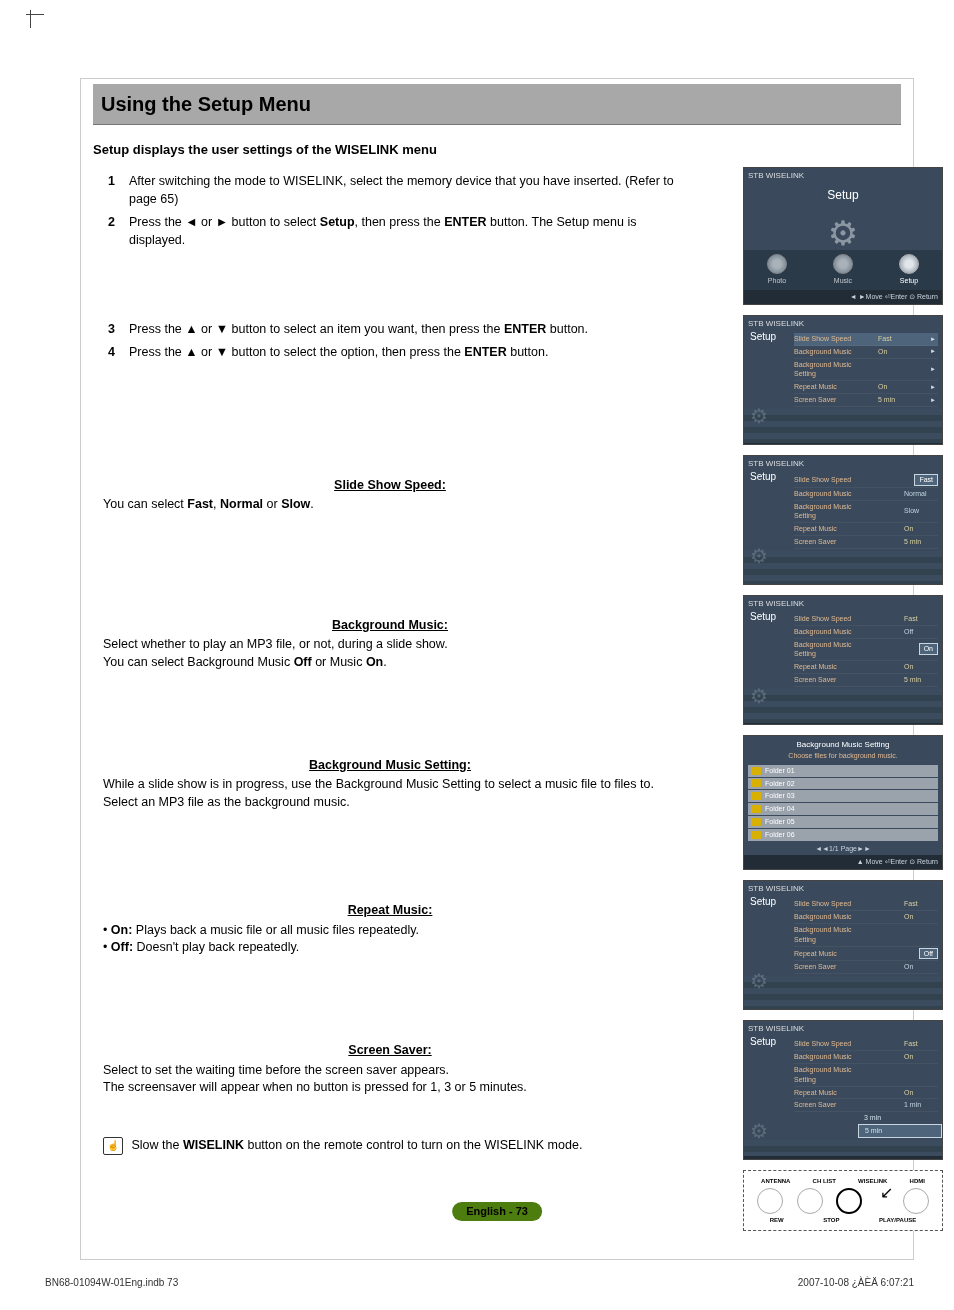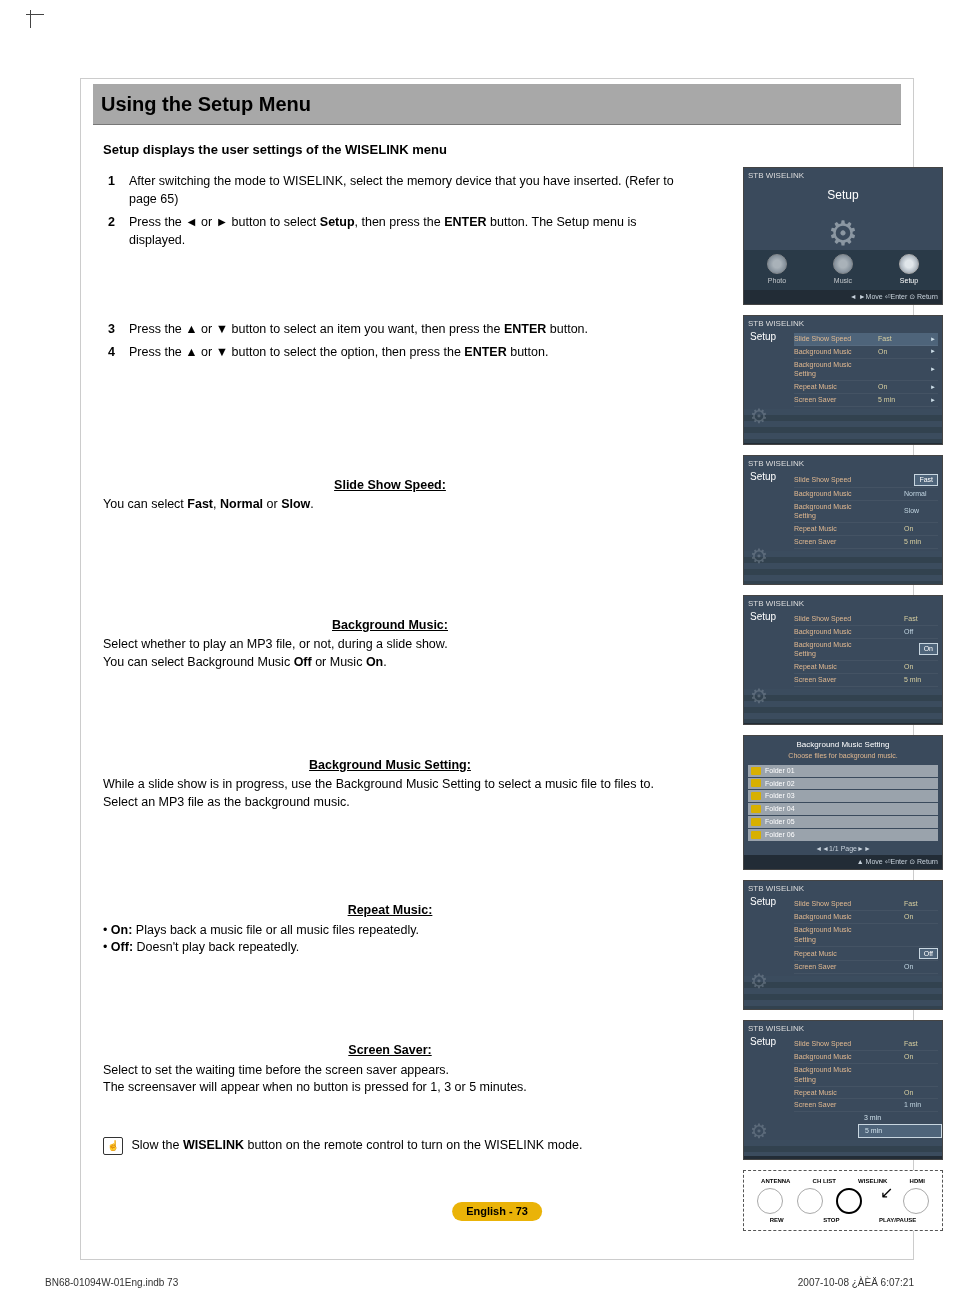--- a/index.html
+++ b/index.html
@@ -25,21 +25,21 @@
   .title-bar {
     margin: 5px 12px 0 12px;
     padding: 6px 8px;
     background: #a8a8a8;
     color: #000;
     font-size: 20px;
     font-weight: bold;
     border-bottom: 1px solid #777;
   }
   .subtitle {
-    margin: 16px 12px 8px 22px;
+    margin: 16px 12px 8px 12px;
     font-weight: bold;
     font-size: 13px;
   }
   .content-row {
     display: flex;
     margin: 0 12px;
     gap: 20px;
   }
   .left-col {
     flex: 1;
@@ -90,21 +90,21 @@
     border: 1px solid #333;
     padding: 1px 3px;
     font-size: 10px;
     border-radius: 2px;
   }
   .page-footer-badge {
     position: absolute;
     left: 50%;
     bottom: 38px;
     transform: translateX(-50%);
-    background: #eab308;
+    background: #4d7c0f;
     border-radius: 10px;
     padding: 2px 14px;
     font-size: 11px;
     font-weight: bold;
     color: #000;
   }
   .footer-left {
     position: absolute;
     left: 45px;
     bottom: 20px;

